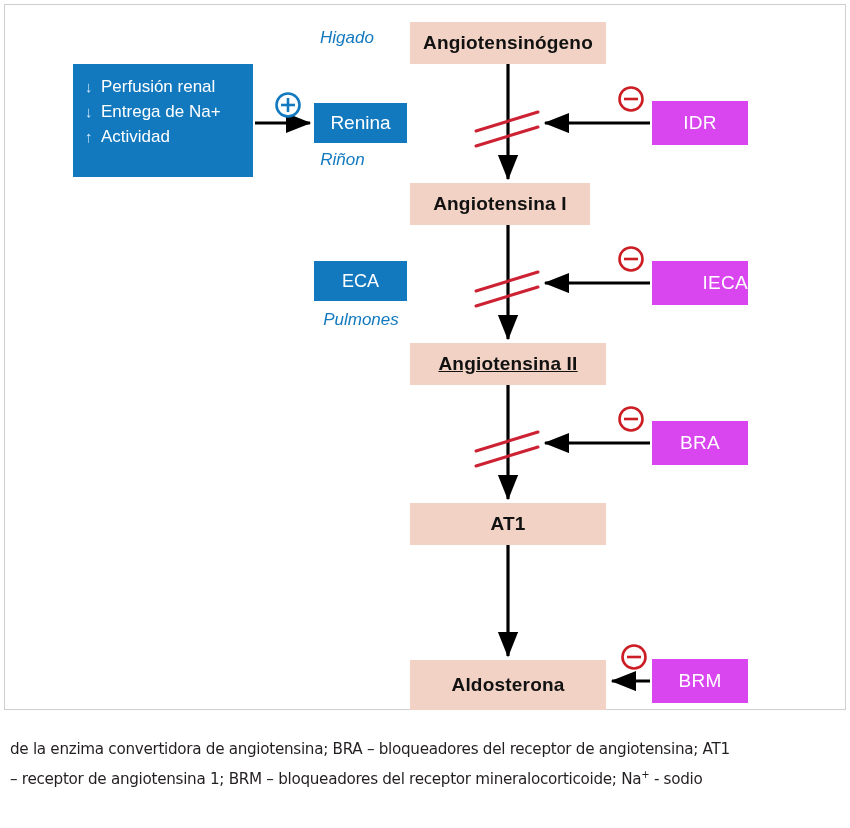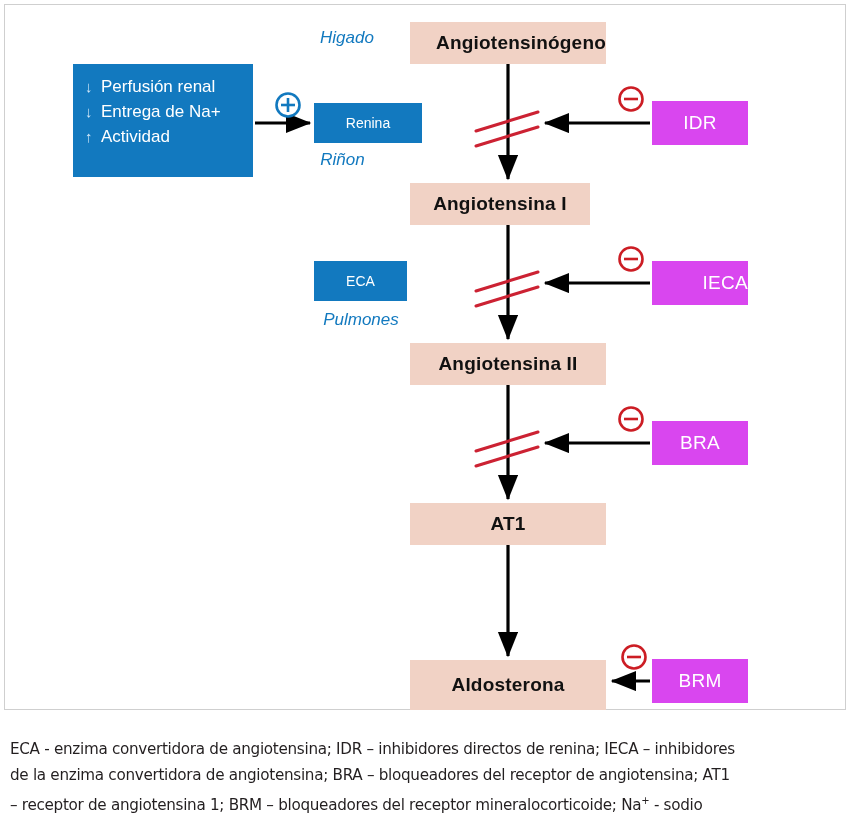--- a/index.html
+++ b/index.html
@@ -132,41 +132,41 @@
       <span class="stim-arrow">↓</span>
       <span class="stim-text">Entrega de Na+</span>
     </div>
     <div class="stim-line">
       <span class="stim-arrow">↑</span>
       <span class="stim-text">Actividad</span>
     </div>
     <div class="stim-cont">simpática</div>
   </div>
 
-  <div class="abs organ-box" style="left:314px; top:103px; width:108px; height:40px; font-size:14px;text-align:right;">
+  <div class="abs organ-box" style="left:314px; top:103px; width:93px; height:40px; font-size:19px;text-align:right;">
     <span>Renina</span>
   </div>
   <div class="abs organ-label" style="left:296px; top:150px; width:93px; text-align:center;">Riñon</div>
 
   <div class="abs organ-label" style="left:320px; top:28px;">Higado</div>
 
-  <div class="abs organ-box" style="left:314px; top:261px; width:93px; height:40px; font-size:14px;">
+  <div class="abs organ-box" style="left:314px; top:261px; width:93px; height:40px; font-size:18px;">
     <span>ECA</span>
   </div>
   <div class="abs organ-label" style="left:310px; top:310px; width:102px; text-align:center;">Pulmones</div>
 
-  <div class="abs flow-box" style="left:410px; top:22px; width:196px; height:42px; font-size:19px;justify-content:flex-end;">
+  <div class="abs flow-box" style="left:410px; top:22px; width:196px; height:42px; font-size:19px;">
     <span>Angiotensinógeno</span>
   </div>
 
   <div class="abs flow-box" style="left:410px; top:183px; width:180px; height:42px; font-size:19px;">
     <span>Angiotensina I</span>
   </div>
 
-  <div class="abs flow-box" style="left:410px; top:343px; width:196px; height:42px; font-size:19px;">
+  <div class="abs flow-box" style="left:410px; top:343px; width:196px; height:42px; font-size:19px;text-decoration:underline;">
     <span>Angiotensina II</span>
   </div>
 
   <div class="abs flow-box" style="left:410px; top:503px; width:196px; height:42px; font-size:19px;">
     <span>AT1</span>
   </div>
 
   <div class="abs flow-box" style="left:410px; top:660px; width:196px; height:50px; font-size:19px;">
     <span>Aldosterona</span>
   </div>
@@ -237,18 +237,17 @@
       <circle cx="631" cy="419" r="11.5" fill="#ffffff" stroke="#cc1d24" stroke-width="2.6"></circle>
       <line x1="624" y1="419" x2="638" y2="419" stroke="#cc1d24" stroke-width="2.6"></line>
     </g>
     <g>
       <circle cx="634" cy="657" r="11.5" fill="#ffffff" stroke="#cc1d24" stroke-width="2.6"></circle>
       <line x1="627" y1="657" x2="641" y2="657" stroke="#cc1d24" stroke-width="2.6"></line>
     </g>
   </svg>
 
   <div class="caption">
-    <div>ECA - enzima convertidora de angiotensina; IDR – inhibidores directos de renina; IECA – inhibidores</div>
     <div>de la enzima convertidora de angiotensina; BRA – bloqueadores del receptor de angiotensina; AT1</div>
     <div><span>– receptor de angiotensina 1; BRM – bloqueadores del receptor mineralocorticoide; Na</span><sup>+</sup><span> - sodio</span></div>
   </div>
 
 </div>
 
 </body></html>

